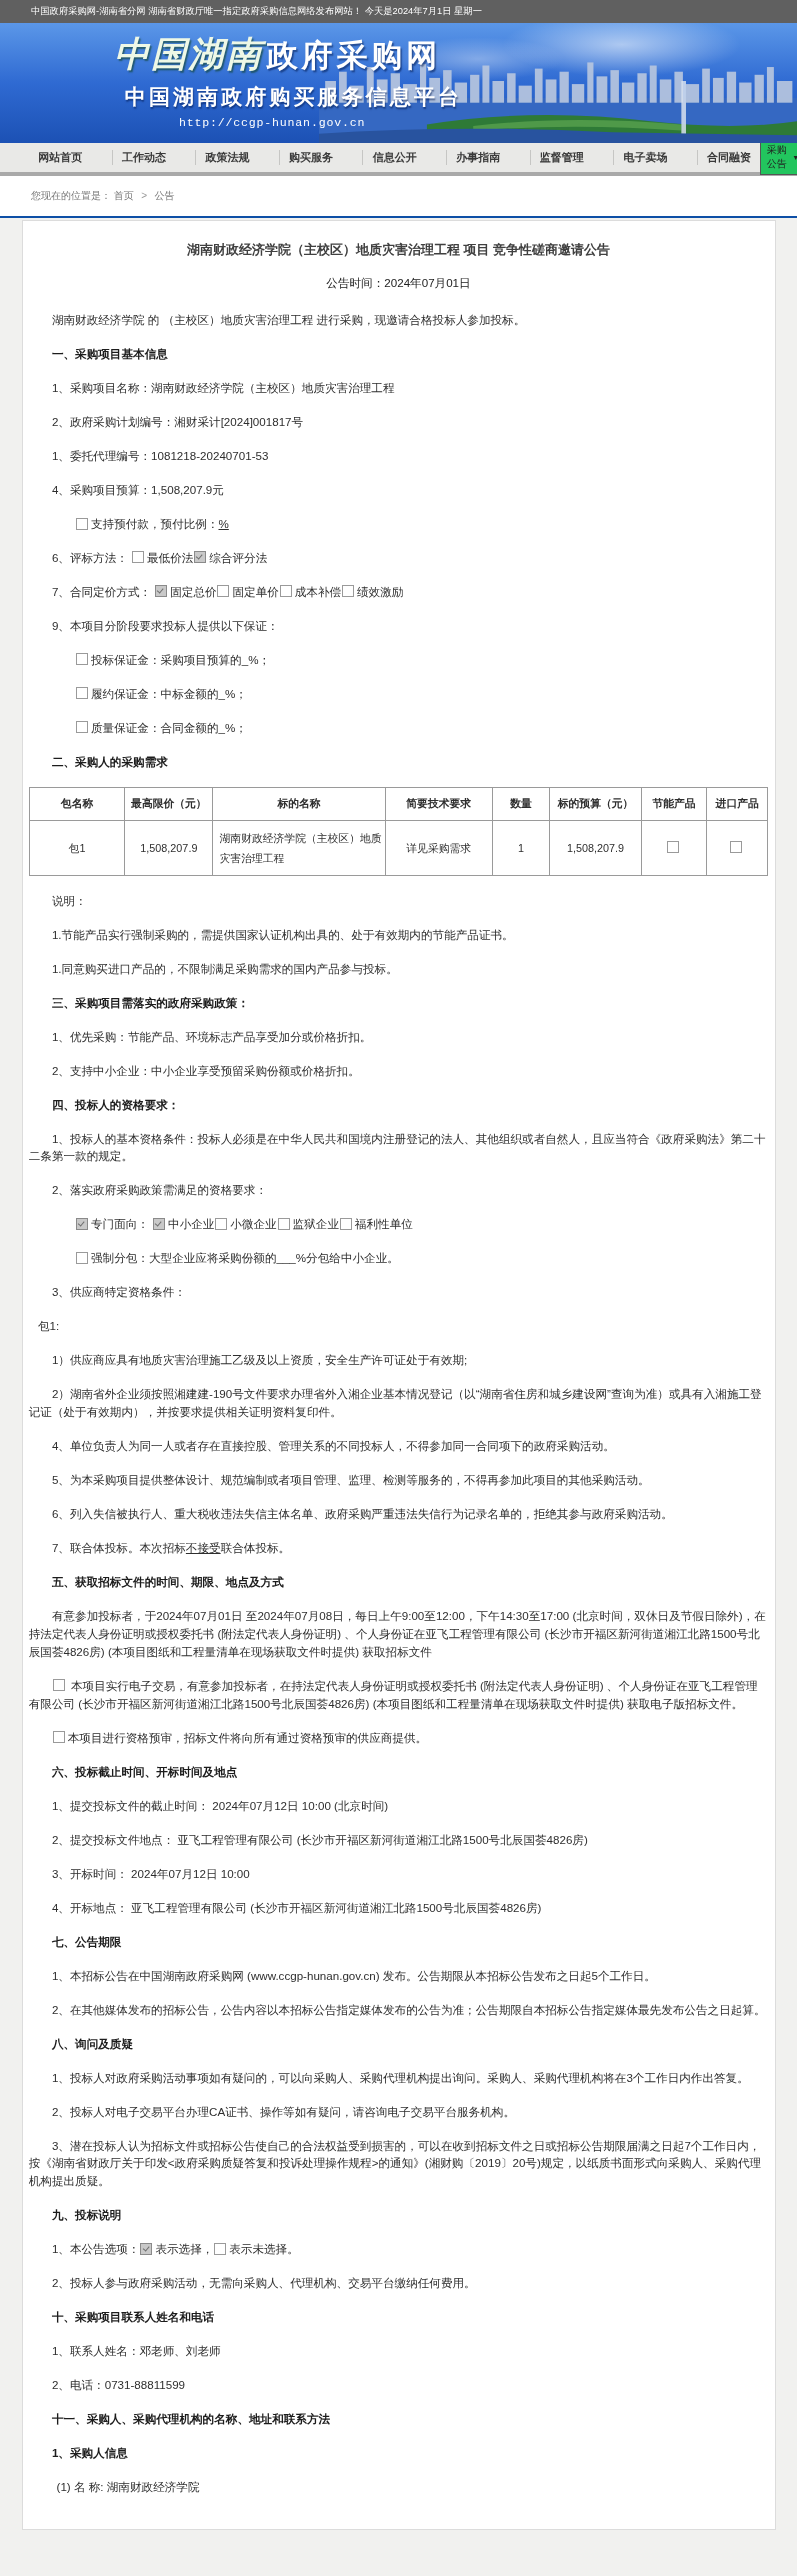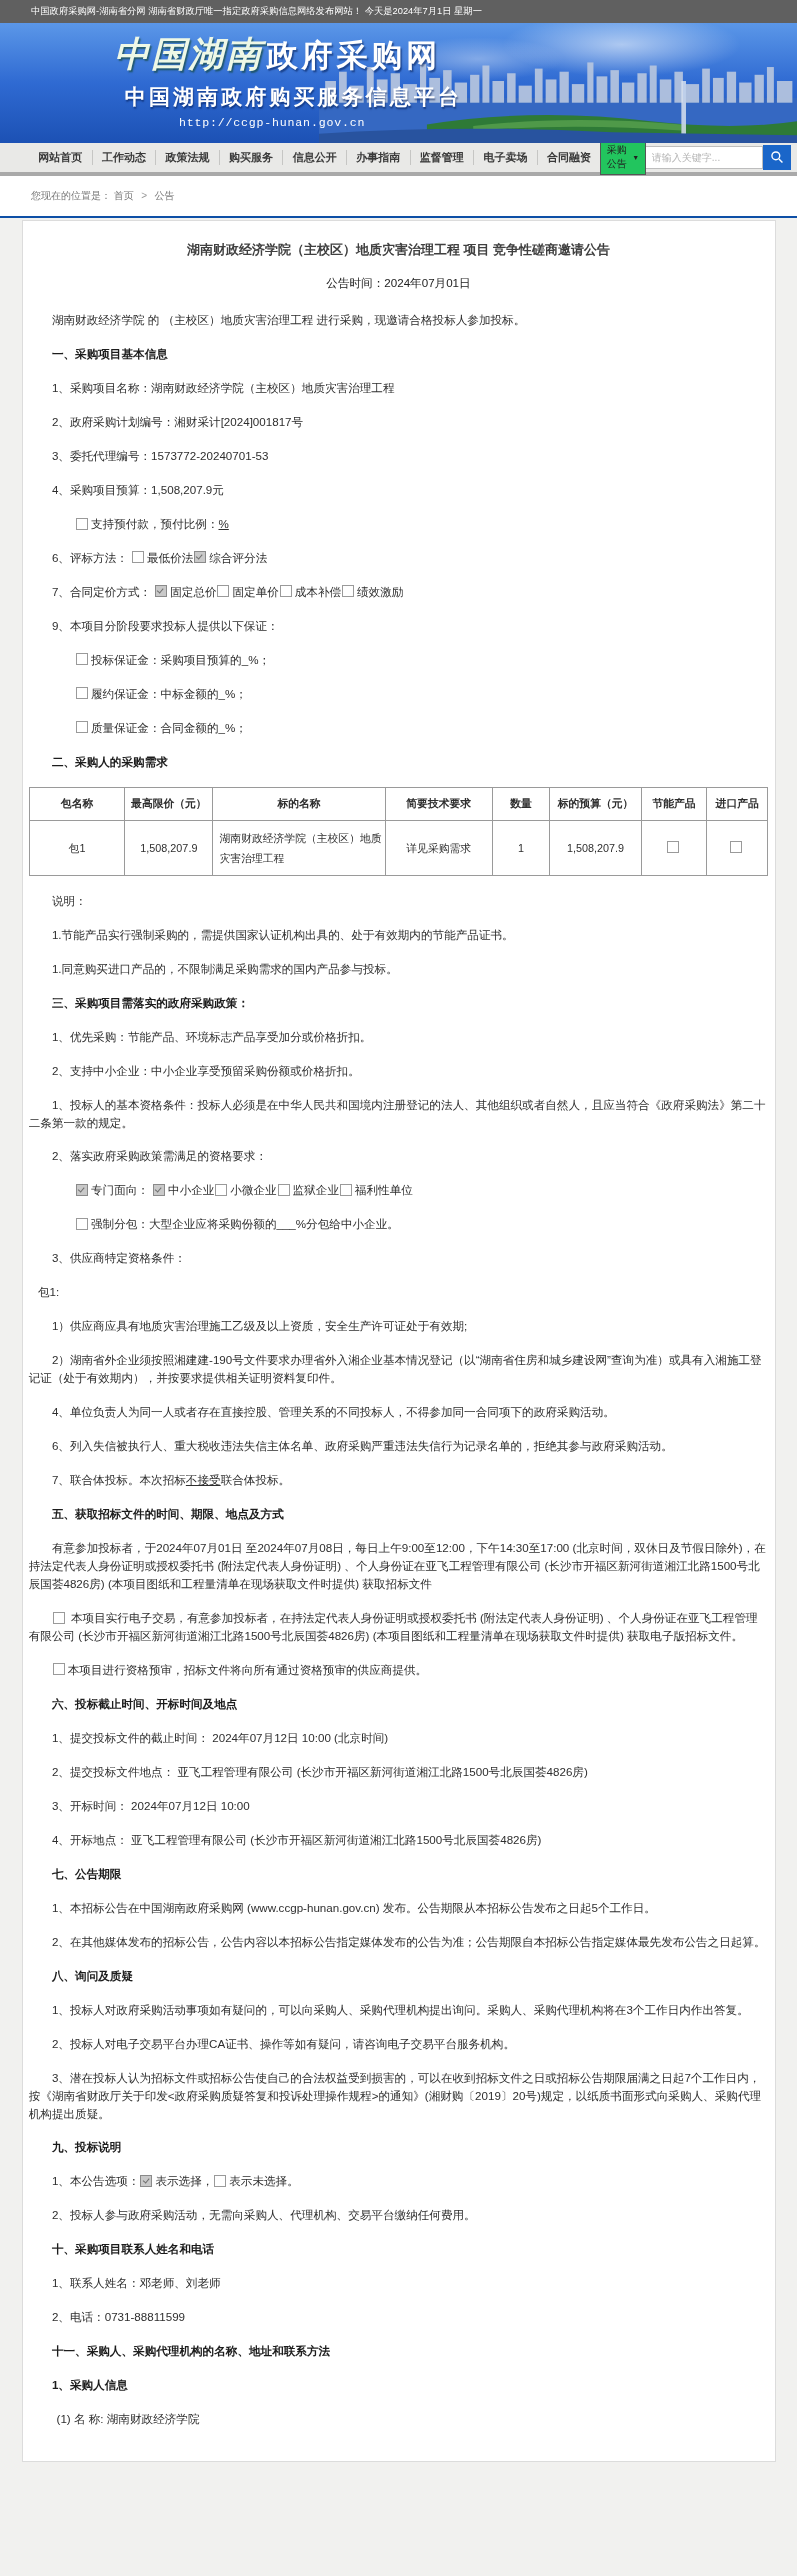--- a/index.html
+++ b/index.html
@@ -24,21 +24,21 @@
   .logo-suffix{font-weight:bold;font-size:31px;color:#fff;letter-spacing:3.9px;
     text-shadow:1.5px 1.5px 1.5px rgba(0,25,80,.55);}
   .logo-line2{font-size:21px;font-weight:bold;letter-spacing:3.1px;margin:5.4px 0 0 10.8px;
     text-shadow:0.8px 1.5px 1.5px rgba(0,25,80,.55);}
   .logo-line3{font-size:11.6px;margin:4.6px 0 0 65px;letter-spacing:0.8px;
     font-family:"Liberation Mono","DejaVu Sans Mono",monospace;}
   
   .navbar{height:28.5px;background:#e9e9e7;border-bottom:4.6px solid #a9a9a9;
     display:flex;align-items:center;padding:0 10.8px 0 29px;box-sizing:content-box;}
   .nav-item{font-size:11px;font-weight:bold;color:#3a3a3a;padding:0 9.3px;cursor:pointer;white-space:nowrap;}
-  .nav-item + .nav-item{border-left:0.8px solid #c6c6c4;}
+  .nav-item + .nav-item{border-left:0.8px solid #c6c6c4;margin-left:20px;}
   .search-group{margin-left:auto;display:flex;align-items:center;}
   .select-box{height:35px;box-sizing:border-box;background:#22c55e;border:0.8px solid #555;
     display:flex;align-items:center;gap:5.4px;padding:0 5.4px;font-size:10px;color:#222;cursor:pointer;}
   .chev{font-size:7px;color:#222;}
   .search-input{height:23px;box-sizing:border-box;border:0.8px solid #bdbdbd;border-left:none;
     width:117px;padding:0 6.2px;font-size:10px;color:#333;outline:none;}
   .search-input::placeholder{color:#b5b5b5;}
   .search-btn{width:39px;height:25px;background:#1a66c9;border:none;cursor:pointer;
     display:flex;align-items:center;justify-content:center;}
   
@@ -177,21 +177,21 @@
 <div class="content-wrap">
   <div class="panel">
     <div class="art-title">湖南财政经济学院（主校区）地质灾害治理工程 项目 竞争性磋商邀请公告</div>
     <div class="art-date">公告时间：2024年07月01日</div>
 
     <div id="article-body">
         <div class="blk p">湖南财政经济学院 的 （主校区）地质灾害治理工程 进行采购，现邀请合格投标人参加投标。</div>
         <div class="blk h">一、采购项目基本信息</div>
         <div class="blk p">1、采购项目名称：湖南财政经济学院（主校区）地质灾害治理工程</div>
         <div class="blk p">2、政府采购计划编号：湘财采计[2024]001817号</div>
-        <div class="blk p">3、委托代理编号：1573772-20240701-53</div>
+        <div class="blk p">1、委托代理编号：1081218-20240701-53</div>
         <div class="blk p">4、采购项目预算：1,508,207.9元</div>
         <div class="blk pc"><span class="cb"></span>支持预付款，预付比例：<span class="ul">%</span></div>
         <div class="blk p">6、评标方法： <span class="cb"></span>最低价法<span class="cb checked"></span>综合评分法</div>
         <div class="blk p">7、合同定价方式： <span class="cb checked"></span>固定总价<span class="cb"></span>固定单价<span class="cb"></span>成本补偿<span class="cb"></span>绩效激励</div>
         <div class="blk p">9、本项目分阶段要求投标人提供以下保证：</div>
         <div class="blk pc"><span class="cb"></span>投标保证金：采购项目预算的_%；</div>
         <div class="blk pc"><span class="cb"></span>履约保证金：中标金额的_%；</div>
         <div class="blk pc"><span class="cb"></span>质量保证金：合同金额的_%；</div>
         <div class="blk h">二、采购人的采购需求</div>
         <table class="req-table">
@@ -219,29 +219,31 @@
               <td><span class="cb"></span></td>
             </tr>
           </tbody>
         </table>
         <div class="blk p">说明：</div>
         <div class="blk p">1.节能产品实行强制采购的，需提供国家认证机构出具的、处于有效期内的节能产品证书。</div>
         <div class="blk p">1.同意购买进口产品的，不限制满足采购需求的国内产品参与投标。</div>
         <div class="blk h">三、采购项目需落实的政府采购政策：</div>
         <div class="blk p">1、优先采购：节能产品、环境标志产品享受加分或价格折扣。</div>
         <div class="blk p">2、支持中小企业：中小企业享受预留采购份额或价格折扣。</div>
+        <div class="blk h">四、投标人的资格要求：</div>
         <div class="blk p">1、投标人的基本资格条件：投标人必须是在中华人民共和国境内注册登记的法人、其他组织或者自然人，且应当符合《政府采购法》第二十二条第一款的规定。</div>
         <div class="blk p">2、落实政府采购政策需满足的资格要求：</div>
         <div class="blk pc"><span class="cb checked"></span>专门面向： <span class="cb checked"></span>中小企业<span class="cb"></span>小微企业<span class="cb"></span>监狱企业<span class="cb"></span>福利性单位</div>
         <div class="blk pc"><span class="cb"></span>强制分包：大型企业应将采购份额的___%分包给中小企业。</div>
         <div class="blk p">3、供应商特定资格条件：</div>
         <div class="blk p1">包1:</div>
         <div class="blk p">1）供应商应具有地质灾害治理施工乙级及以上资质，安全生产许可证处于有效期;</div>
         <div class="blk p">2）湖南省外企业须按照湘建建-190号文件要求办理省外入湘企业基本情况登记（以“湖南省住房和城乡建设网”查询为准）或具有入湘施工登记证（处于有效期内），并按要求提供相关证明资料复印件。</div>
         <div class="blk p">4、单位负责人为同一人或者存在直接控股、管理关系的不同投标人，不得参加同一合同项下的政府采购活动。</div>
+        <div class="blk p">5、为本采购项目提供整体设计、规范编制或者项目管理、监理、检测等服务的，不得再参加此项目的其他采购活动。</div>
         <div class="blk p">6、列入失信被执行人、重大税收违法失信主体名单、政府采购严重违法失信行为记录名单的，拒绝其参与政府采购活动。</div>
         <div class="blk p">7、联合体投标。本次招标<span class="ul">不接受</span>联合体投标。</div>
         <div class="blk h">五、获取招标文件的时间、期限、地点及方式</div>
         <div class="blk p">有意参加投标者，于2024年07月01日 至2024年07月08日，每日上午9:00至12:00，下午14:30至17:00 (北京时间，双休日及节假日除外)，在持法定代表人身份证明或授权委托书 (附法定代表人身份证明) 、个人身份证在亚飞工程管理有限公司 (长沙市开福区新河街道湘江北路1500号北辰国荟4826房)  (本项目图纸和工程量清单在现场获取文件时提供) 获取招标文件</div>
         <div class="blk p"><span class="cb"></span> 本项目实行电子交易，有意参加投标者，在持法定代表人身份证明或授权委托书 (附法定代表人身份证明) 、个人身份证在亚飞工程管理有限公司 (长沙市开福区新河街道湘江北路1500号北辰国荟4826房)  (本项目图纸和工程量清单在现场获取文件时提供) 获取电子版招标文件。</div>
         <div class="blk p"><span class="cb"></span>本项目进行资格预审，招标文件将向所有通过资格预审的供应商提供。</div>
         <div class="blk h">六、投标截止时间、开标时间及地点</div>
         <div class="blk p">1、提交投标文件的截止时间： 2024年07月12日 10:00 (北京时间)</div>
         <div class="blk p">2、提交投标文件地点： 亚飞工程管理有限公司 (长沙市开福区新河街道湘江北路1500号北辰国荟4826房)</div>
         <div class="blk p">3、开标时间： 2024年07月12日 10:00</div>

